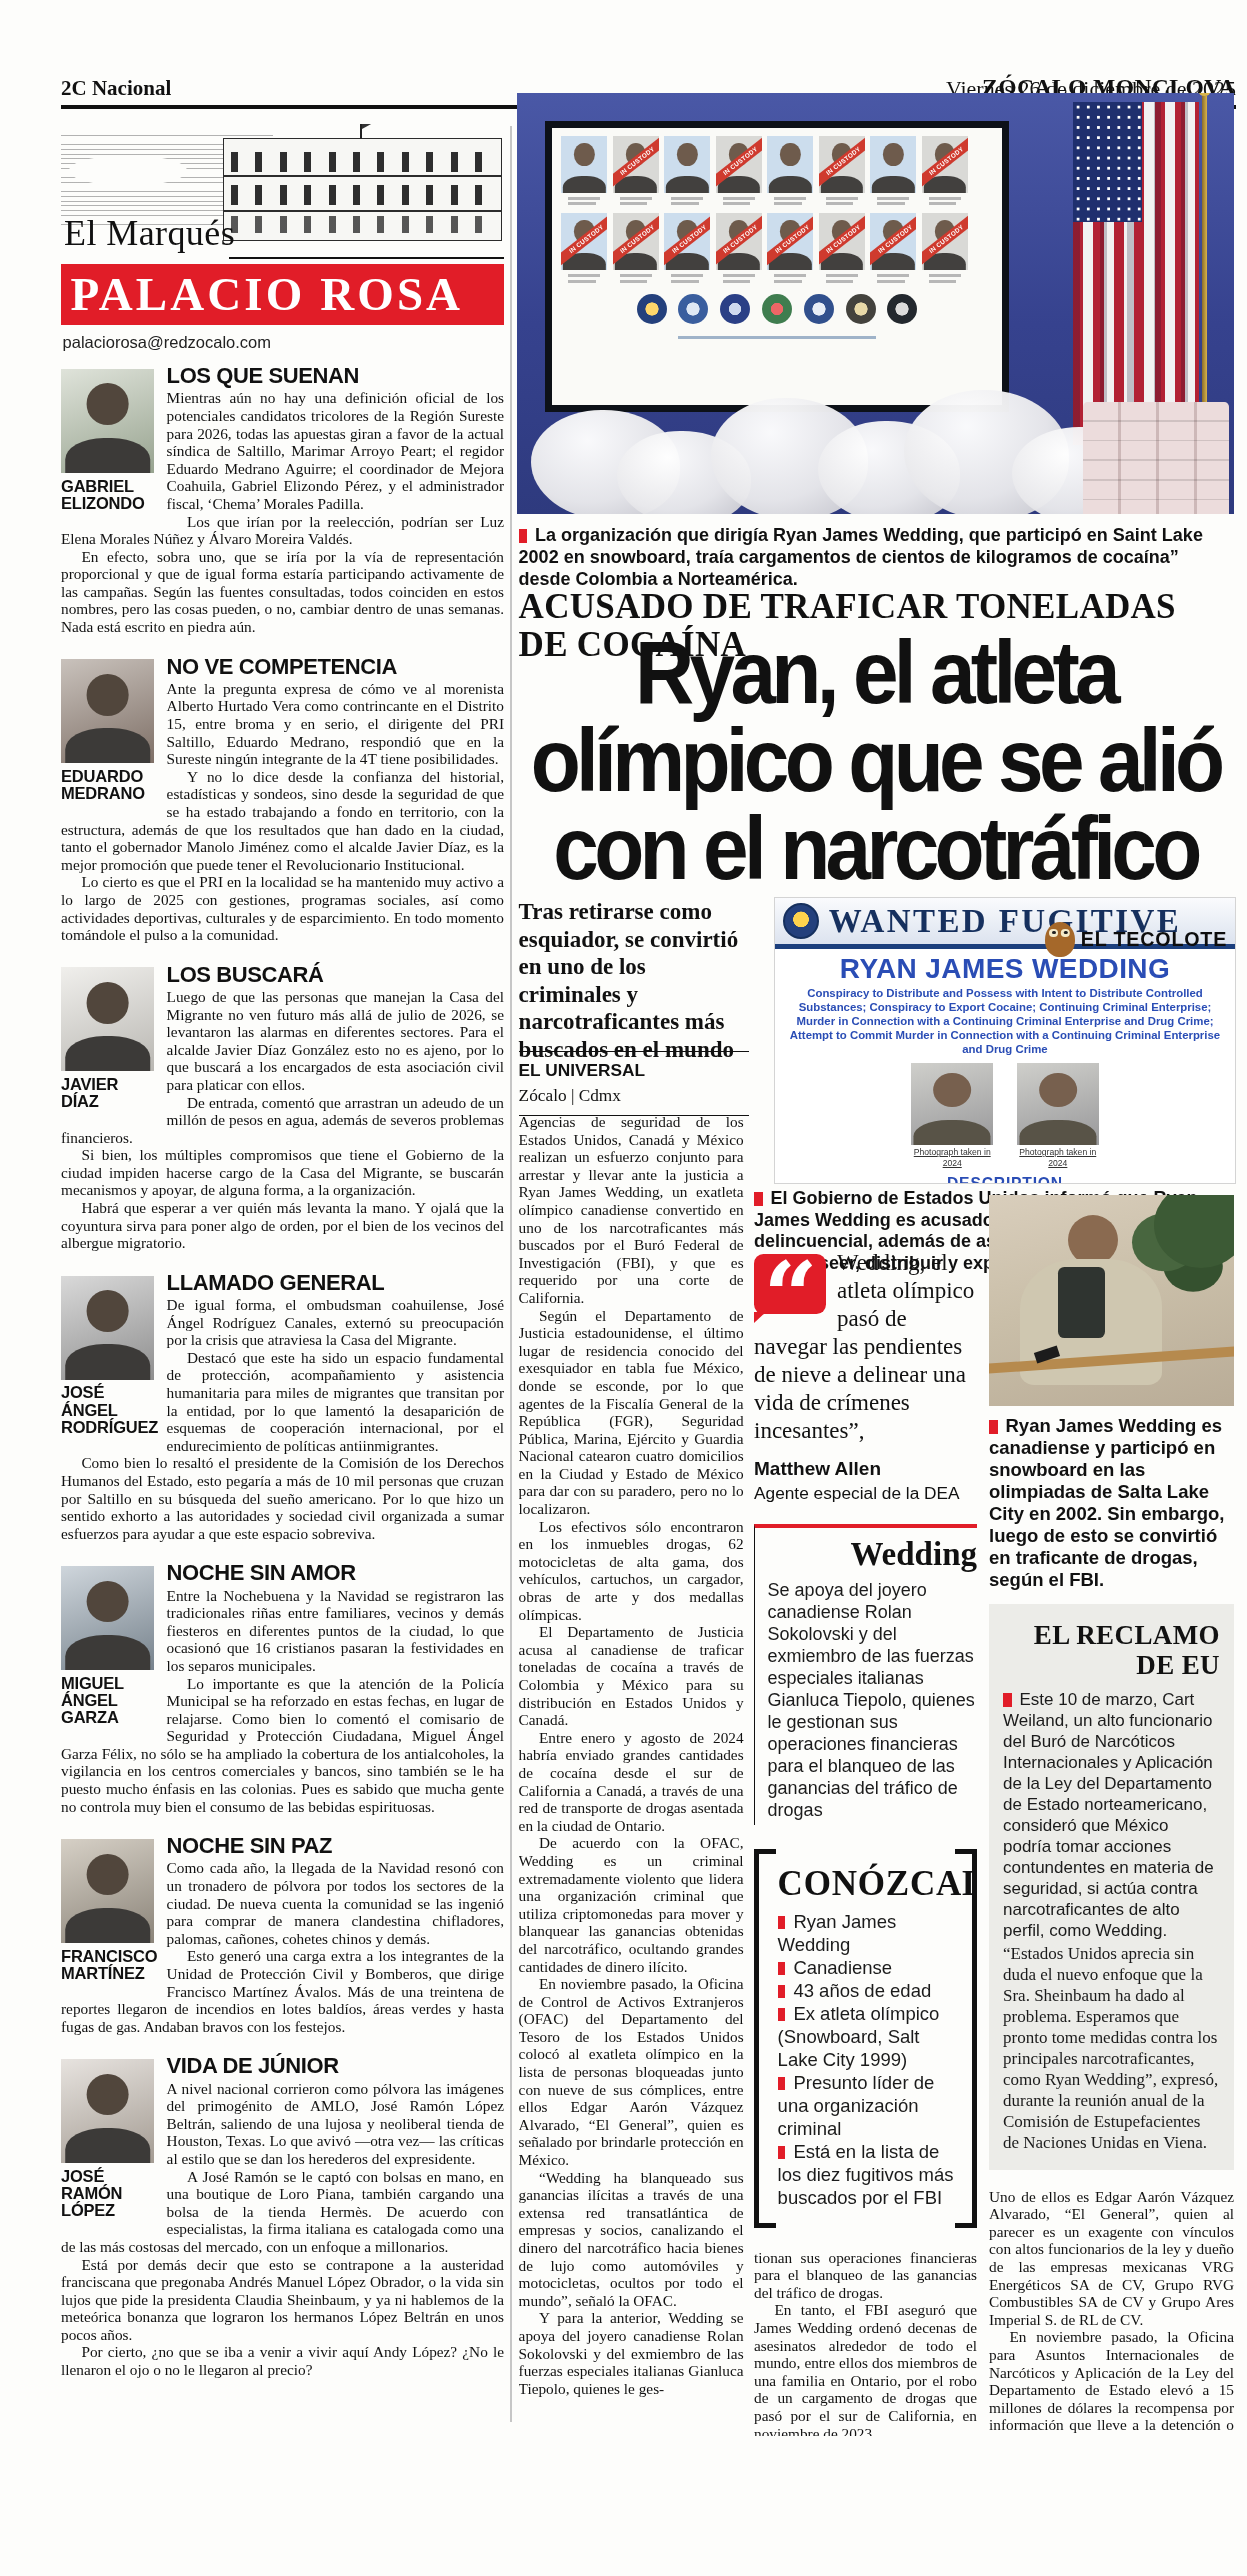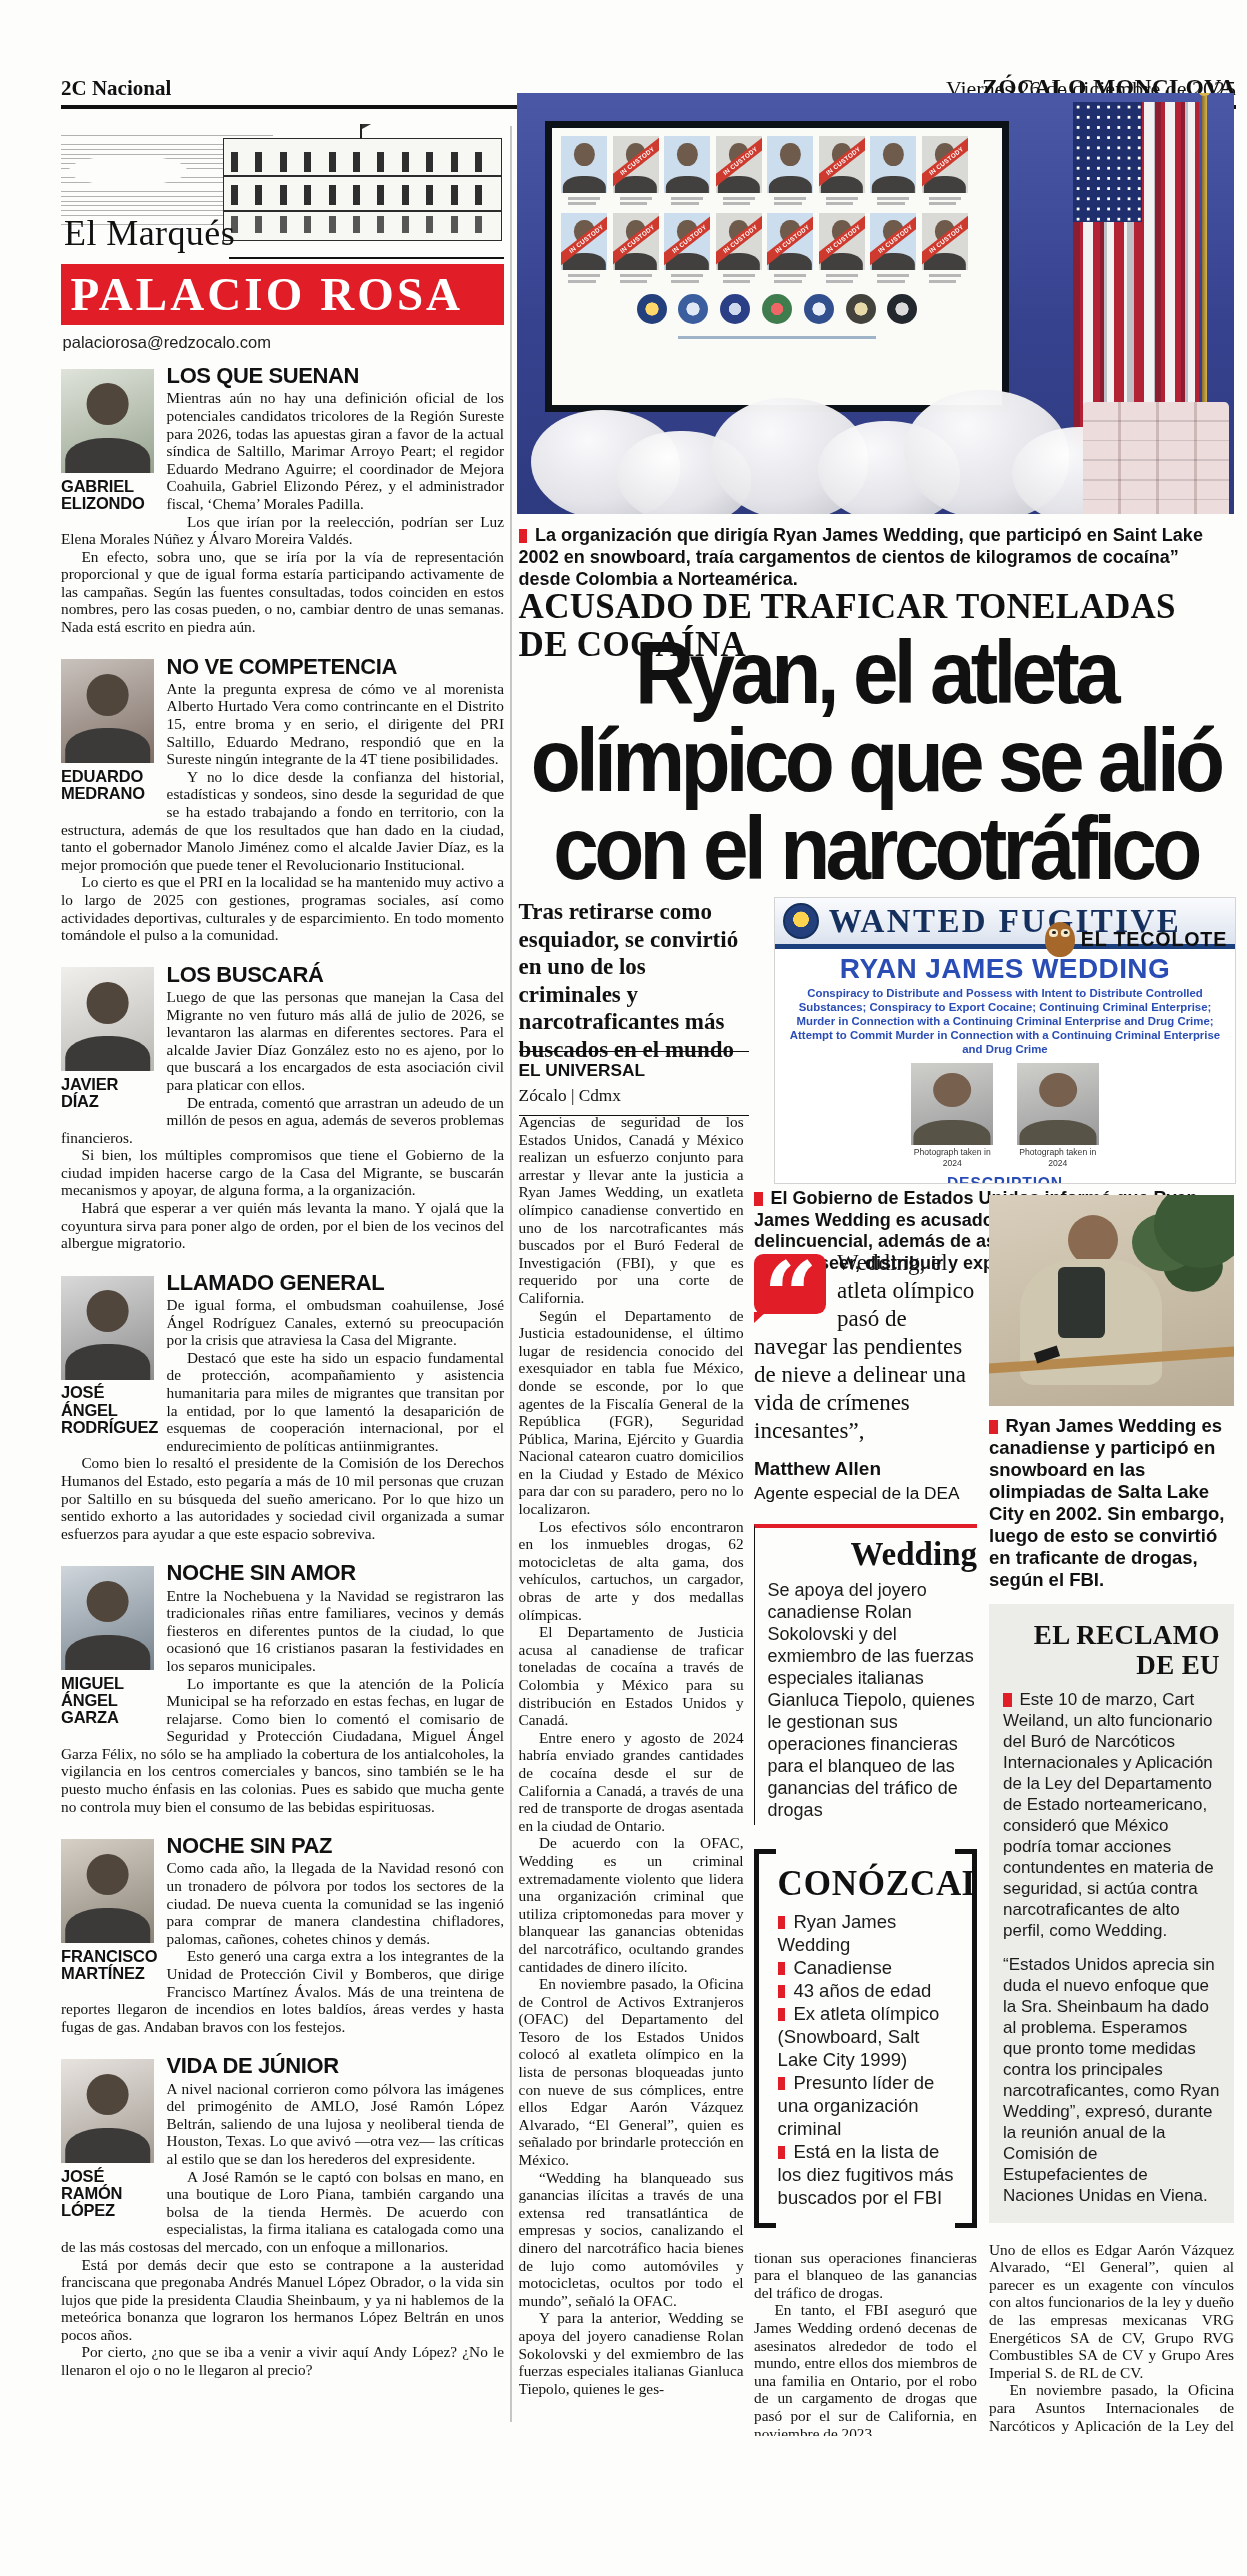--- a/index.html
+++ b/index.html
@@ -105,21 +105,21 @@
   .owl::before{content:"";position:absolute;top:7px;left:4.7px;width:8.6px;height:8.6px;border-radius:50%;background:#f4e9c8;box-shadow:11.8px 0 0 #f4e9c8;}
   .owl::after{content:"";position:absolute;top:9.4px;left:7.9px;width:3.1px;height:3.1px;border-radius:50%;background:#222;box-shadow:11.8px 0 0 #222;}
   .tecolote span{font:800 19.7px "Liberation Sans",sans-serif;color:#0d0d0d;letter-spacing:0.8px;}
   .pname{text-align:center;font:700 28px/33px "Liberation Sans",sans-serif;color:#2a4db5;margin-top:3.1px;letter-spacing:0.4px;}
   .pcharges{margin:2.4px auto 0;width:96%;text-align:center;font:700 11.4px/13.8px "Liberation Sans",sans-serif;color:#2a4db5;}
   .pphotos{display:flex;justify-content:center;gap:23.6px;margin-top:6.3px;}
   .pp{width:82px;}
   .pppic{height:82px;position:relative;overflow:hidden;background:linear-gradient(165deg,#cfcfcb,#98989a);}
   .pppic::before{content:"";position:absolute;top:12%;left:50%;transform:translateX(-50%);width:46%;height:42%;border-radius:50%;background:#77604e;}
   .pppic::after{content:"";position:absolute;bottom:-14%;left:50%;transform:translateX(-50%);width:94%;height:44%;border-radius:45% 45% 0 0;background:#585347;}
-  .ppcap{font:400 8.6px/11px "Liberation Sans",sans-serif;text-align:center;color:#333;margin-top:2.4px;}
+  .ppcap{font:400 8.6px/11px "Liberation Sans",sans-serif;text-align:center;color:#333;margin-top:2.4px;text-decoration:underline;}
   .pdesc{text-align:center;font:700 15.7px/19px "Liberation Sans",sans-serif;color:#2a4db5;letter-spacing:0.8px;margin-top:4.7px;}
   .postercap{position:absolute;left:237px;top:1095px;width:480px;font:700 18px/21.6px "Liberation Sans",sans-serif;}
   
   .bcol{position:absolute;overflow:hidden;}
   .bcol p{font:400 15.3px/17.6px "Liberation Serif",serif;text-align:justify;margin:0;}
   .bcol p + p{text-indent:20.4px;}
   .col1{left:1.6px;top:992px;width:225px;height:1349px;margin-top:28px;}
   .col2{left:237px;top:1156px;width:223px;height:1187px;}
   .col3{left:472px;top:1102px;width:245px;height:1242px;}
   
@@ -150,21 +150,21 @@
   .sfig{position:absolute;left:23.6px;top:20.4px;width:149px;height:181px;}
   .sfig::before{content:"";position:absolute;left:55px;top:0;width:50px;height:50px;border-radius:50%;background:#8a6a50;}
   .sfig::after{content:"";position:absolute;left:7.9px;top:44px;width:142px;height:126px;border-radius:40% 38% 10% 10%;background:#cfc7b0;}
   .schest{position:absolute;left:69px;top:72px;width:47px;height:71px;background:#2f3430;border-radius:6.3px;z-index:2;}
   .stable{position:absolute;left:-4.7px;right:-4.7px;bottom:41px;height:10.2px;background:#b68a4e;transform:rotate(-4deg);z-index:3;}
   .sphone{position:absolute;left:46px;bottom:46px;width:23.6px;height:11px;background:#1c1c1c;transform:rotate(-18deg);z-index:4;}
   .sidecap{font:700 18.5px/22px "Liberation Sans",sans-serif;margin-top:9.4px;}
   .rbox{margin-top:12.6px;background:#ecece8;padding:15.7px 14px 17.3px;}
   .rbox h4{font:800 27px/30px "Liberation Serif",serif;text-align:right;margin:0 0 9.4px;letter-spacing:0.4px;}
   .rbox p{font:400 17px/21px "Liberation Sans",sans-serif;text-align:left !important;margin:0;color:#1b1b1b;}
-  .rbox p + p{margin-top:13px;text-indent:0 !important;}
+  .rbox p + p{margin-top:2px;text-indent:0 !important;font-family:Liberation Serif, serif;}
   .col3 .after-rbox{margin-top:17.3px;}
 </style>
 </head>
 <body>
 
 <div id="page">
 
   <div class="hdr">
     <div class="sec">2C Nacional</div>
     <div class="mast">ZÓCALO MONCLOVA</div>

